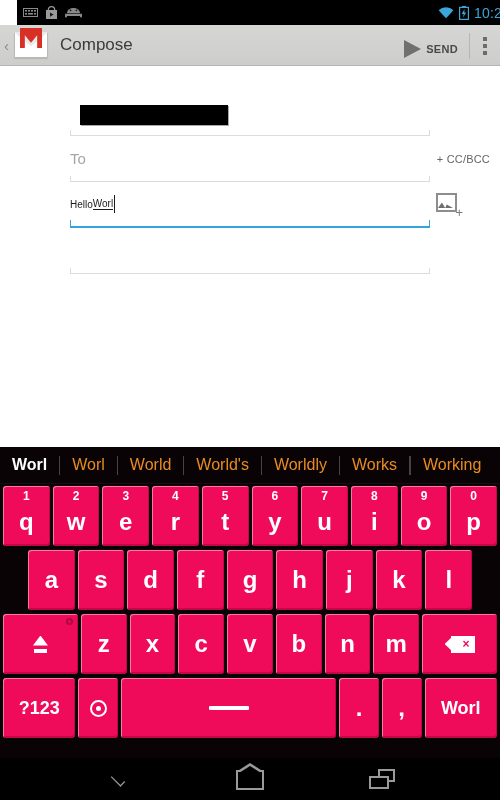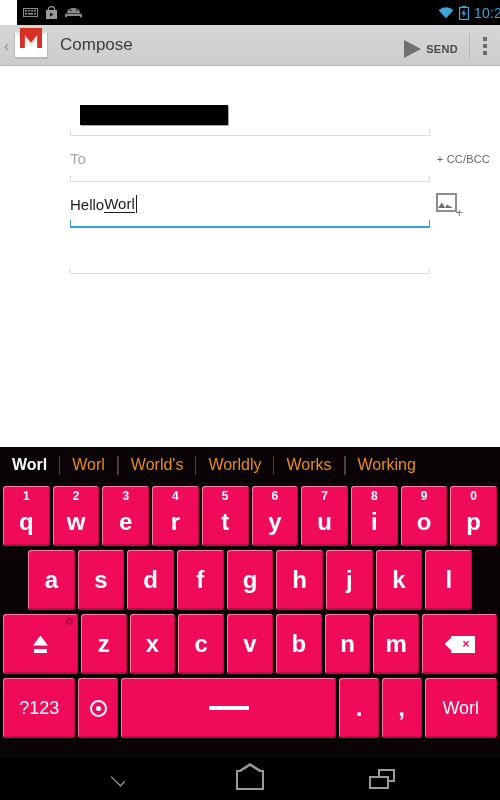--- a/index.html
+++ b/index.html
@@ -67,21 +67,21 @@
     border-bottom:1px solid #dcdcdc;
     display:flex; align-items:center;
   }
   .field.focused { border-bottom:2px solid #34a5dc; }
   .field-edge-l, .field-edge-r {
     position:absolute; bottom:0; width:1px; height:5px; background:#dcdcdc;
   }
   .field-edge-l { left:0; } .field-edge-r { right:0; }
   .field.focused .field-edge-l, .field.focused .field-edge-r { background:#34a5dc; height:6px; }
   .ph { font-size:15px; color:#a6a6a6; }
-  .val { font-size:15px; color:#1b1b1b; }
+  .val { font-size:10px; color:#1b1b1b; }
   .composing { border-bottom:1px solid #1b1b1b; }
   .caret {
     display:inline-block; width:1px; height:18px; background:#1b1b1b;
     vertical-align:-3px; margin-left:1px;
   }
   .redacted {
     position:absolute; left:10px; bottom:10px; width:148px; height:20px;
     background:#000; box-shadow:1px 1px 0 rgba(160,160,160,.9);
   }
   .ccbcc {
@@ -132,21 +132,21 @@
   .krow.r4 { padding-left:3px; padding-right:3px; }
 
   .key {
     position:relative; flex:1 1 0; background:#F00A5A;
     border-radius:3px; display:flex; align-items:center; justify-content:center;
     box-shadow:inset 1px 1px 0 rgba(255,255,255,.45),
                inset -1px -2px 0 rgba(120,0,40,.35),
                0 1px 1px rgba(0,0,0,.5);
   }
   .key .lbl { color:#fff; font-size:24px; font-weight:bold; line-height:1; }
-  .key .lbl.small { font-size:18px; font-weight:normal; }
+  .key .lbl.small { font-size:18px; font-weight:bold; }
   .key .num {
     position:absolute; top:4px; left:50%; transform:translateX(-50%);
     font-size:12px; color:#fff; font-weight:bold; line-height:1;
   }
   .key.wide2 { flex:1.55 1 0; }
   .key.space { flex:4.6 1 0; }
   .key.narrow { flex:0.85 1 0; }
 
   .shift-ico {
     width:19px; height:17px; position:relative;
@@ -340,20 +340,21 @@
 
   </div>
 
   <div class="keyboard">
 
     <div class="suggest" id="suggest-strip">
         <div class="sug current">Worl</div>
         <div class="sug-sep"></div>
         <div class="sug">Worl</div>
         <div class="sug-sep"></div>
+        <div class="sug">World</div>
         <div class="sug-sep"></div>
         <div class="sug">World's</div>
         <div class="sug-sep"></div>
         <div class="sug">Worldly</div>
         <div class="sug-sep"></div>
         <div class="sug">Works</div>
         <div class="sug-sep"></div>
         <div class="sug-sep"></div>
         <div class="sug">Working</div>
       </div>

